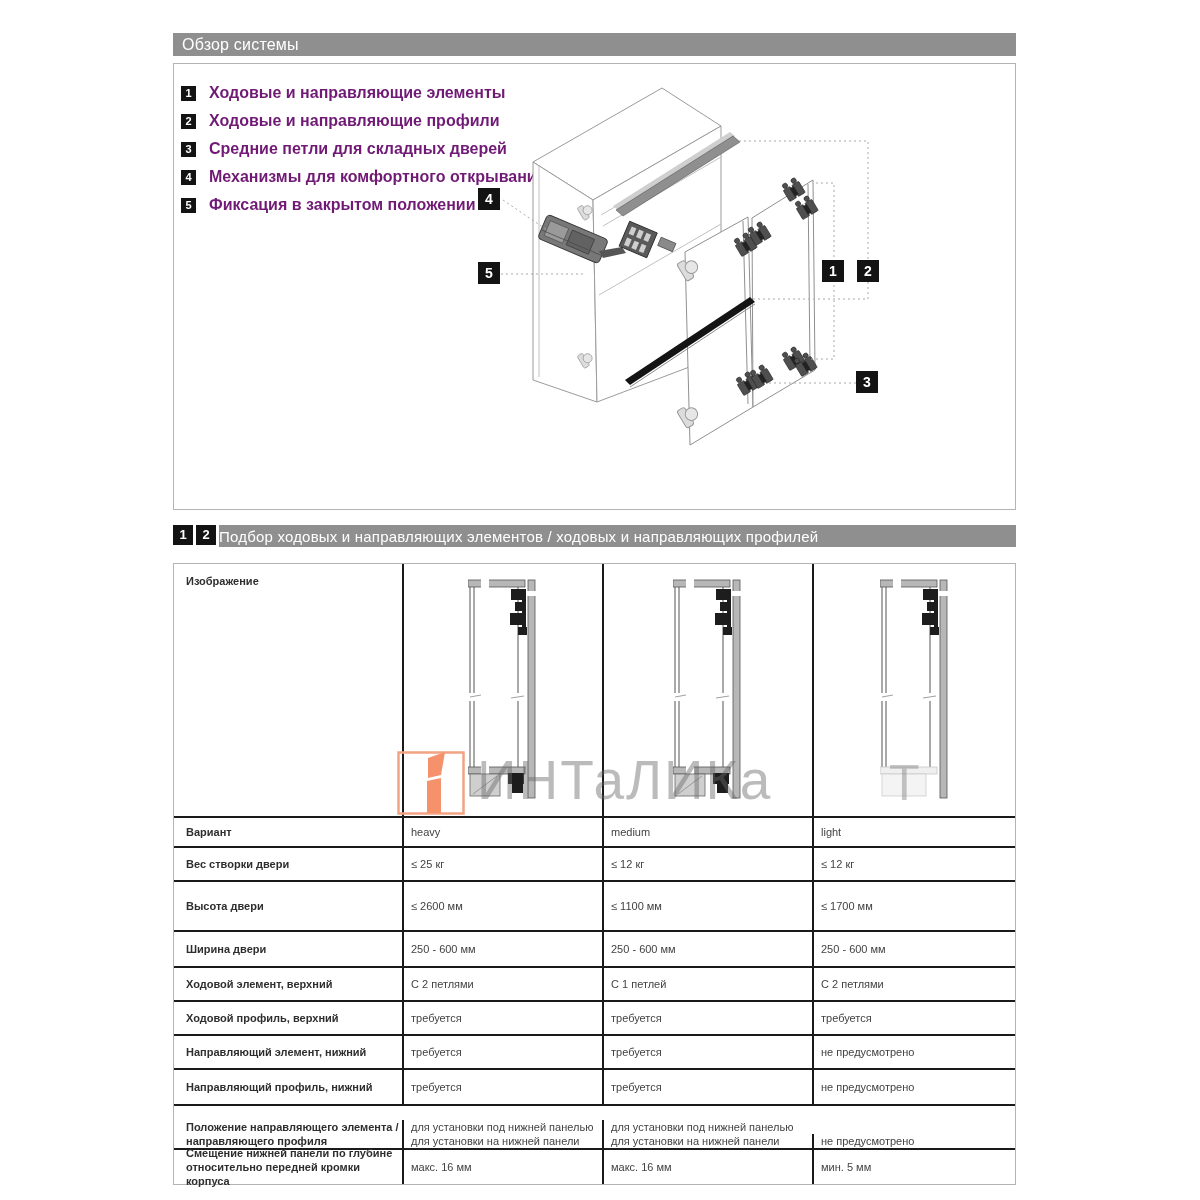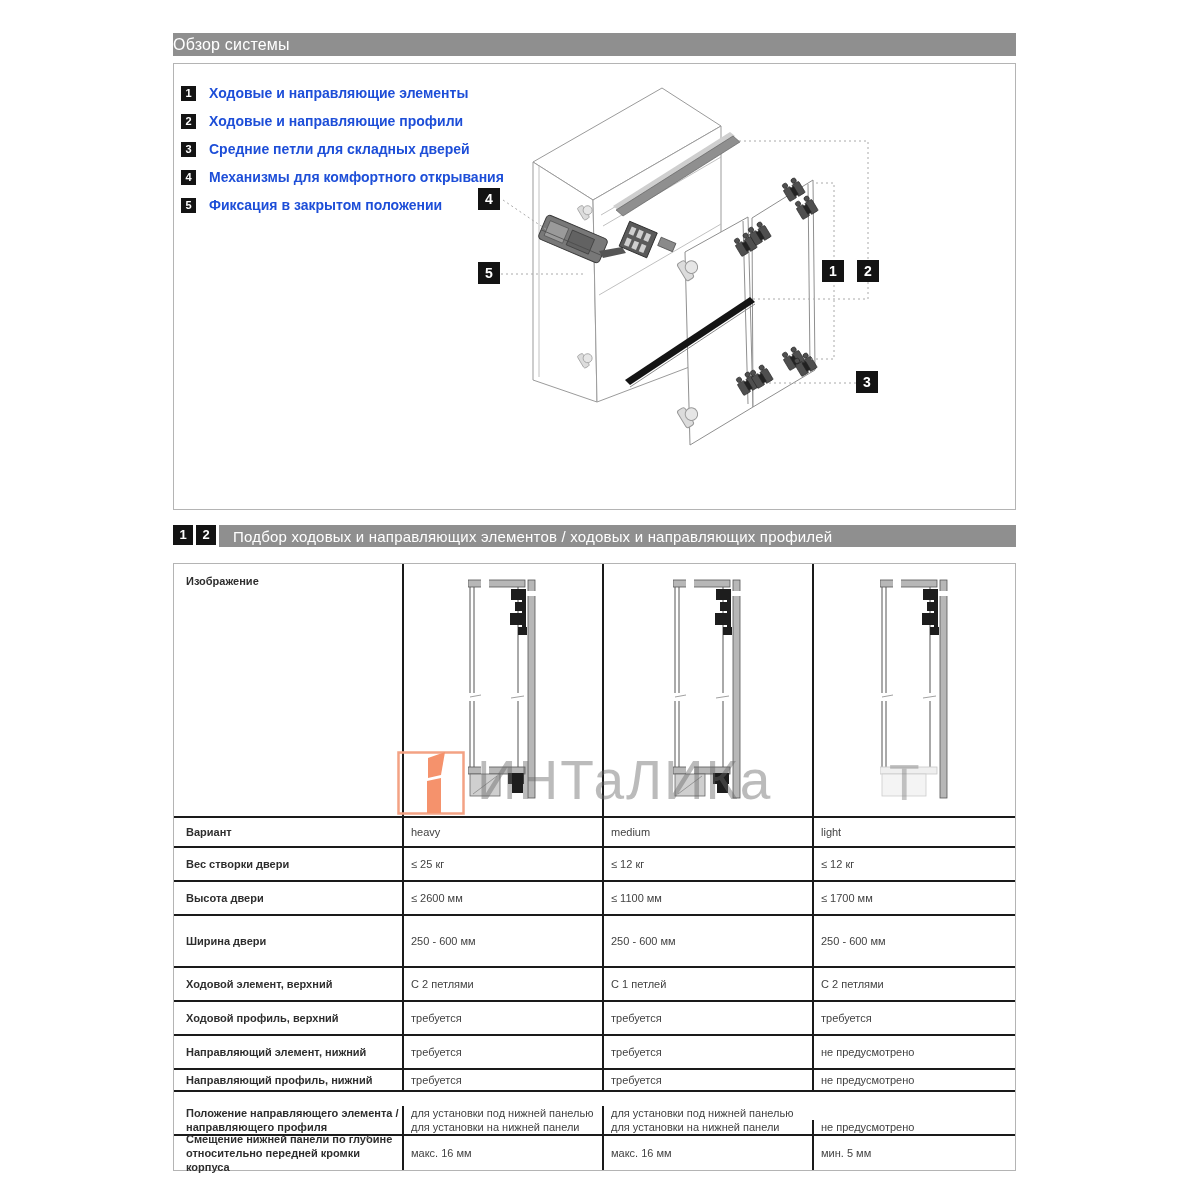--- a/index.html
+++ b/index.html
@@ -1,30 +1,30 @@
 <!DOCTYPE html>
 <html><head>
 <meta charset="utf-8">
 <style>
   html,body{margin:0;padding:0;background:#fff;}
   #page{position:relative;width:1200px;height:1200px;background:#ffffff;overflow:hidden;
         font-family:"Liberation Sans", sans-serif;color:#333;}
   
   .hbar{position:absolute;background:#8f8f8f;color:#ffffff;display:flex;align-items:center;}
-  .hbar1{left:173px;top:33px;width:843px;height:23px;font-size:16px;box-sizing:border-box;letter-spacing:.2px;}
-  .hbar2{left:219px;top:525px;width:797px;height:22px;font-size:15px;padding-left:14px;box-sizing:border-box;letter-spacing:.2px;}
+  .hbar1{left:173px;top:33px;width:843px;height:23px;font-size:16px;padding-left:9px;box-sizing:border-box;letter-spacing:.2px;}
+  .hbar2{left:219px;top:525px;width:797px;height:22px;font-size:15px;box-sizing:border-box;letter-spacing:.2px;}
   .sq-badge{position:absolute;width:20px;height:20px;background:#131313;color:#fff;
             font-size:13px;font-weight:bold;text-align:center;line-height:20px;}
   
   .ovbox{position:absolute;left:173px;top:63px;width:843px;height:447px;border:1px solid #b4b4b4;box-sizing:border-box;background:#fff;}
   .legend{position:absolute;left:181px;top:79px;}
   .legend-item{display:flex;align-items:center;height:28px;}
   .legend-num{width:15px;height:15px;background:#131313;color:#fff;font-size:11px;font-weight:bold;
               text-align:center;line-height:15px;flex:0 0 15px;}
-  .legend-label{margin-left:13px;font-size:14px;font-weight:bold;color:#1d4ed8;white-space:nowrap;}
+  .legend-label{margin-left:13px;font-size:16px;font-weight:bold;color:#701a75;white-space:nowrap;}
   .ov-svg{position:absolute;left:173px;top:63px;}
   .callout{position:absolute;width:22px;height:22px;background:#131313;color:#fff;font-size:14px;
            font-weight:bold;text-align:center;line-height:22px;z-index:4;}
   .co-4{left:478px;top:188px;} .co-5{left:478px;top:262px;}
   .co-1{left:822px;top:260px;} .co-2{left:857px;top:260px;} .co-3{left:856px;top:371px;}
   
   .tbl{position:absolute;left:173px;top:563px;width:843px;border:1px solid #b4b4b4;box-sizing:border-box;background:#fff;}
   .t-row{display:flex;box-sizing:border-box;}
   .t-row + .t-row{border-top:2px solid #1a1a1a;}
   .t-cell{box-sizing:border-box;display:flex;flex-direction:column;justify-content:center;
@@ -301,91 +301,91 @@
         <div class="t-cell w-c1">
           <div>≤ 25 кг</div>
         </div>
         <div class="t-cell w-c2">
           <div>≤ 12 кг</div>
         </div>
         <div class="t-cell w-c3">
           <div>≤ 12 кг</div>
         </div>
       </div>
+      <div class="t-row" style="height: 50px;">
+        <div class="t-cell lbl w-label">
+          <div>Высота двери</div>
+        </div>
+        <div class="t-cell w-c1">
+          <div>≤ 2600 мм</div>
+        </div>
+        <div class="t-cell w-c2">
+          <div>≤ 1100 мм</div>
+        </div>
+        <div class="t-cell w-c3">
+          <div>≤ 1700 мм</div>
+        </div>
+      </div>
+      <div class="t-row" style="height: 36px;">
+        <div class="t-cell lbl w-label">
+          <div>Ширина двери</div>
+        </div>
+        <div class="t-cell w-c1">
+          <div>250 - 600 мм</div>
+        </div>
+        <div class="t-cell w-c2">
+          <div>250 - 600 мм</div>
+        </div>
+        <div class="t-cell w-c3">
+          <div>250 - 600 мм</div>
+        </div>
+      </div>
       <div class="t-row" style="height: 34px;">
         <div class="t-cell lbl w-label">
-          <div>Высота двери</div>
-        </div>
-        <div class="t-cell w-c1">
-          <div>≤ 2600 мм</div>
-        </div>
-        <div class="t-cell w-c2">
-          <div>≤ 1100 мм</div>
-        </div>
-        <div class="t-cell w-c3">
-          <div>≤ 1700 мм</div>
-        </div>
-      </div>
-      <div class="t-row" style="height: 52px;">
-        <div class="t-cell lbl w-label">
-          <div>Ширина двери</div>
-        </div>
-        <div class="t-cell w-c1">
-          <div>250 - 600 мм</div>
-        </div>
-        <div class="t-cell w-c2">
-          <div>250 - 600 мм</div>
-        </div>
-        <div class="t-cell w-c3">
-          <div>250 - 600 мм</div>
+          <div>Ходовой элемент, верхний</div>
+        </div>
+        <div class="t-cell w-c1">
+          <div>С 2 петлями</div>
+        </div>
+        <div class="t-cell w-c2">
+          <div>С 1 петлей</div>
+        </div>
+        <div class="t-cell w-c3">
+          <div>С 2 петлями</div>
         </div>
       </div>
       <div class="t-row" style="height: 34px;">
         <div class="t-cell lbl w-label">
-          <div>Ходовой элемент, верхний</div>
-        </div>
-        <div class="t-cell w-c1">
-          <div>С 2 петлями</div>
-        </div>
-        <div class="t-cell w-c2">
-          <div>С 1 петлей</div>
-        </div>
-        <div class="t-cell w-c3">
-          <div>С 2 петлями</div>
+          <div>Ходовой профиль, верхний</div>
+        </div>
+        <div class="t-cell w-c1">
+          <div>требуется</div>
+        </div>
+        <div class="t-cell w-c2">
+          <div>требуется</div>
+        </div>
+        <div class="t-cell w-c3">
+          <div>требуется</div>
         </div>
       </div>
       <div class="t-row" style="height: 34px;">
         <div class="t-cell lbl w-label">
-          <div>Ходовой профиль, верхний</div>
-        </div>
-        <div class="t-cell w-c1">
-          <div>требуется</div>
-        </div>
-        <div class="t-cell w-c2">
-          <div>требуется</div>
-        </div>
-        <div class="t-cell w-c3">
-          <div>требуется</div>
-        </div>
-      </div>
-      <div class="t-row" style="height: 34px;">
-        <div class="t-cell lbl w-label">
           <div>Направляющий элемент, нижний</div>
         </div>
         <div class="t-cell w-c1">
           <div>требуется</div>
         </div>
         <div class="t-cell w-c2">
           <div>требуется</div>
         </div>
         <div class="t-cell w-c3">
           <div>не предусмотрено</div>
         </div>
       </div>
-      <div class="t-row" style="height: 22px;">
+      <div class="t-row" style="height: 36px;">
         <div class="t-cell lbl w-label">
           <div>Направляющий профиль, нижний</div>
         </div>
         <div class="t-cell w-c1">
           <div>требуется</div>
         </div>
         <div class="t-cell w-c2">
           <div>требуется</div>
         </div>
         <div class="t-cell w-c3">

